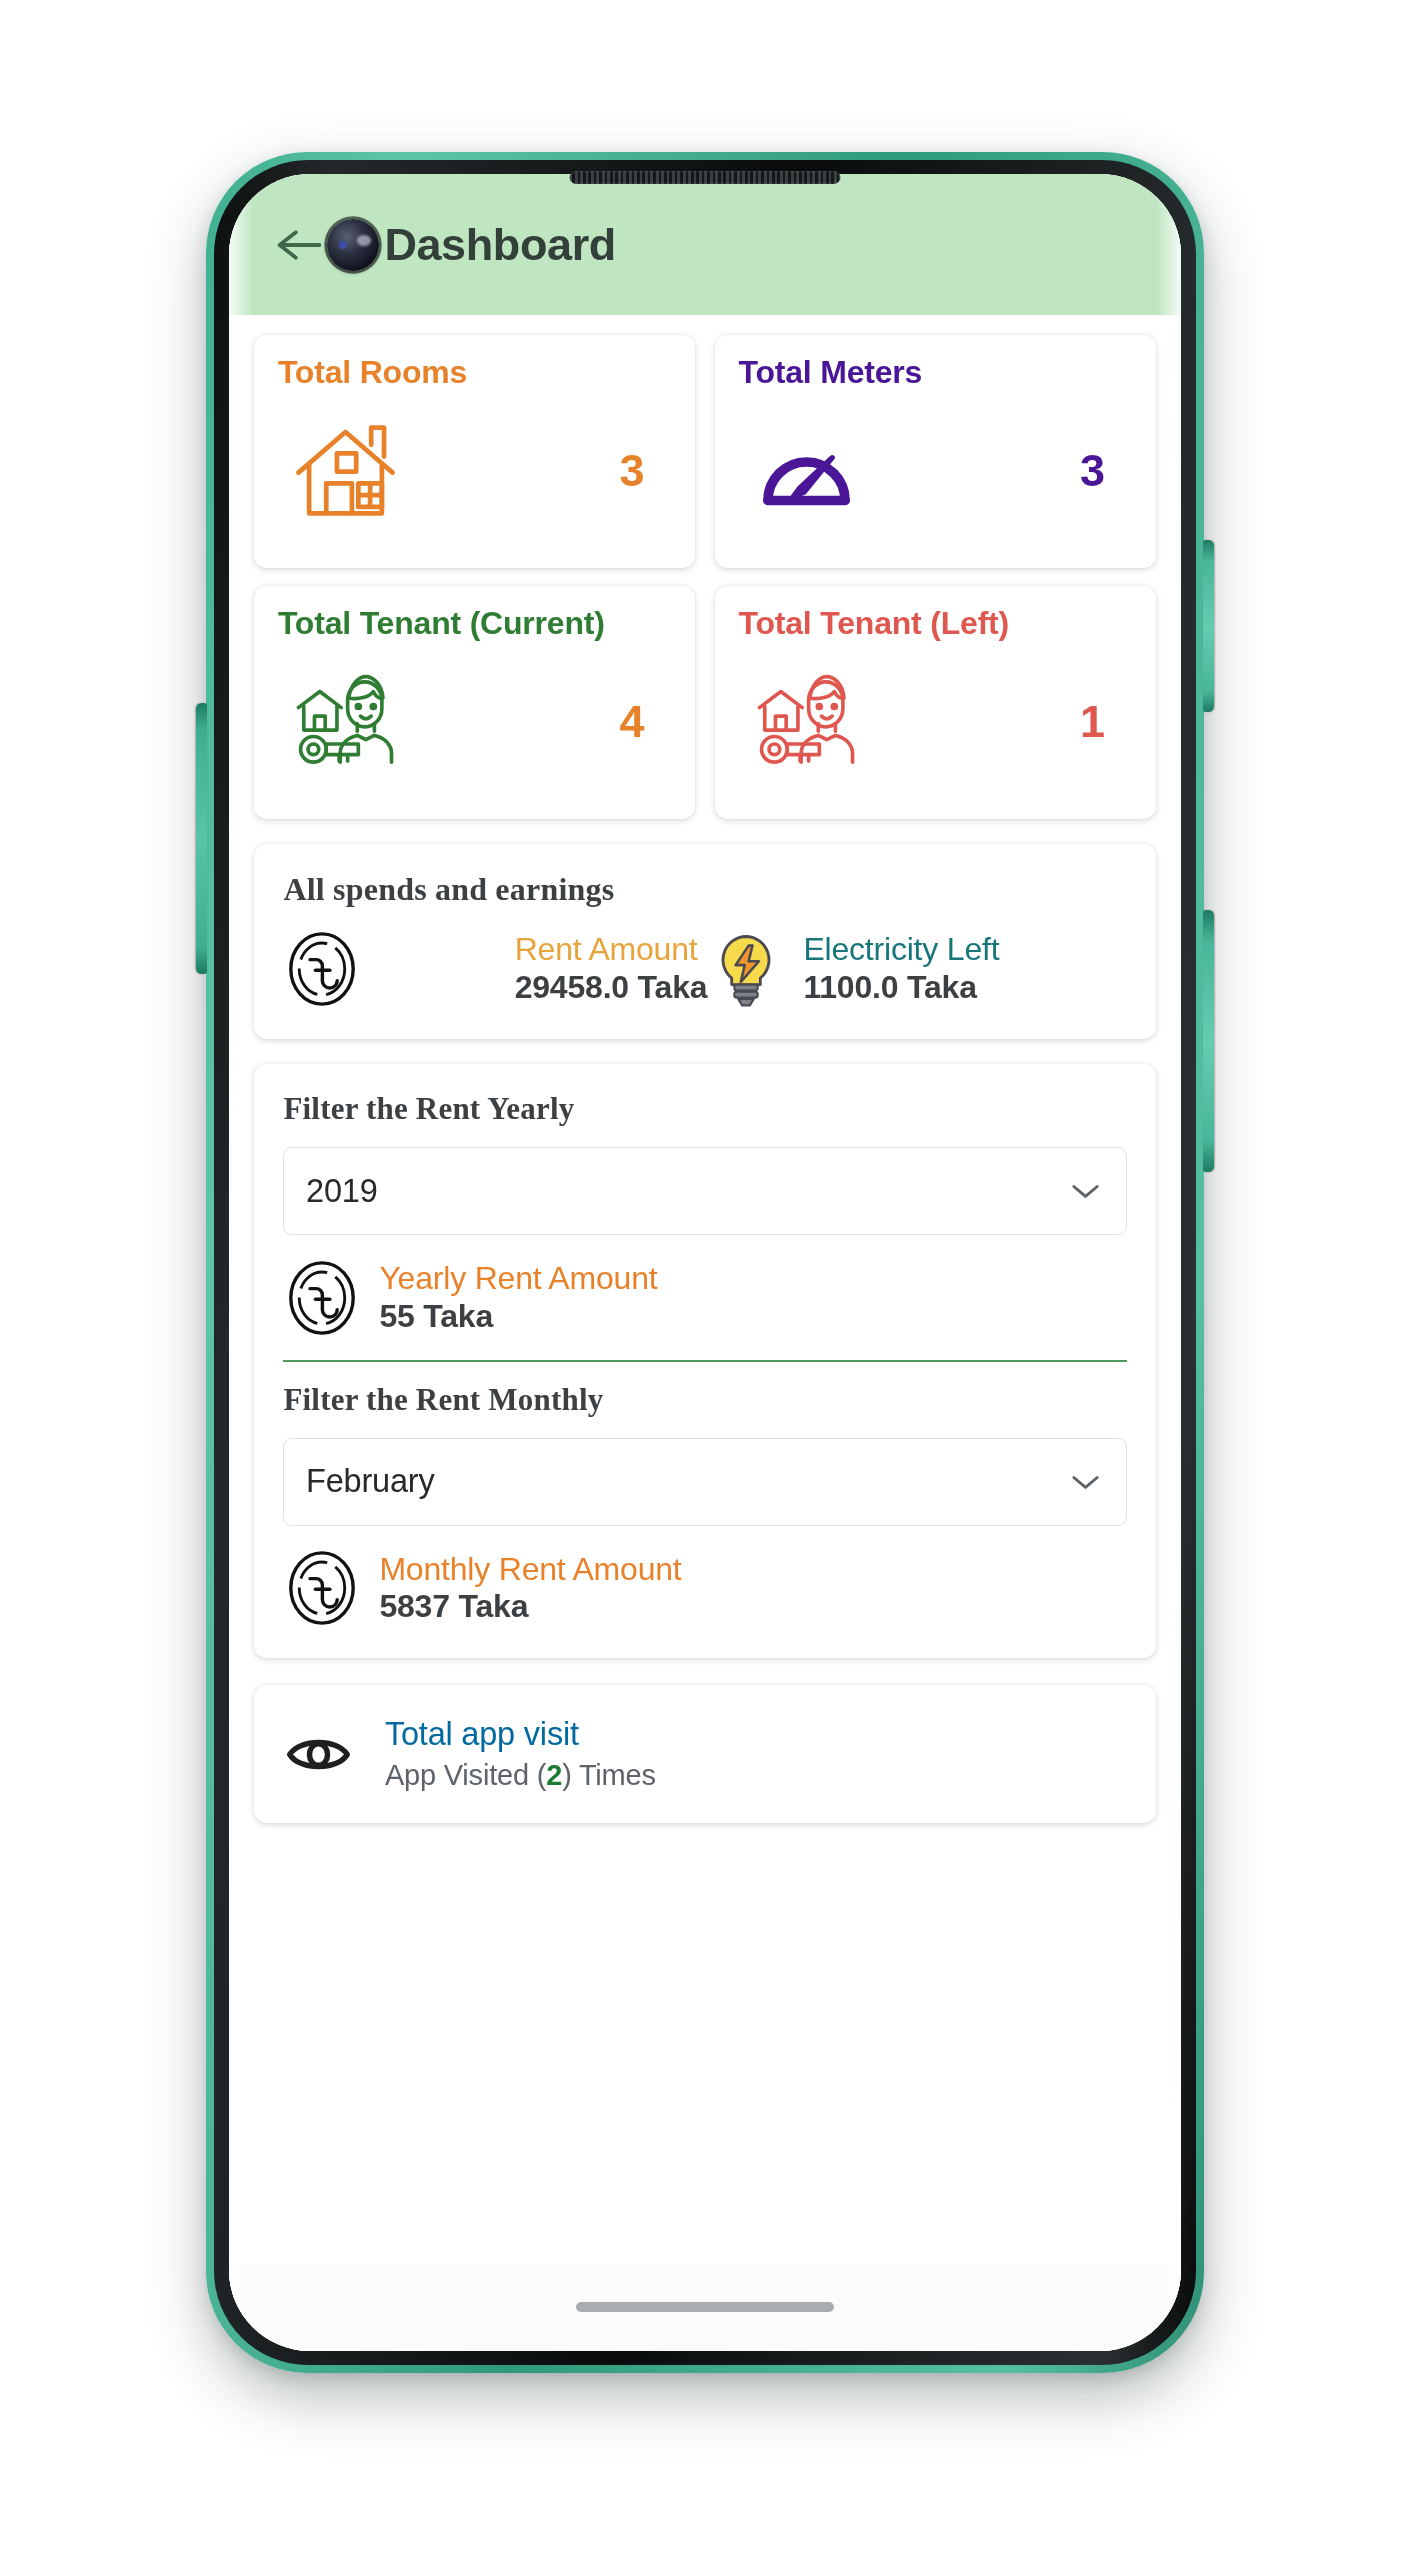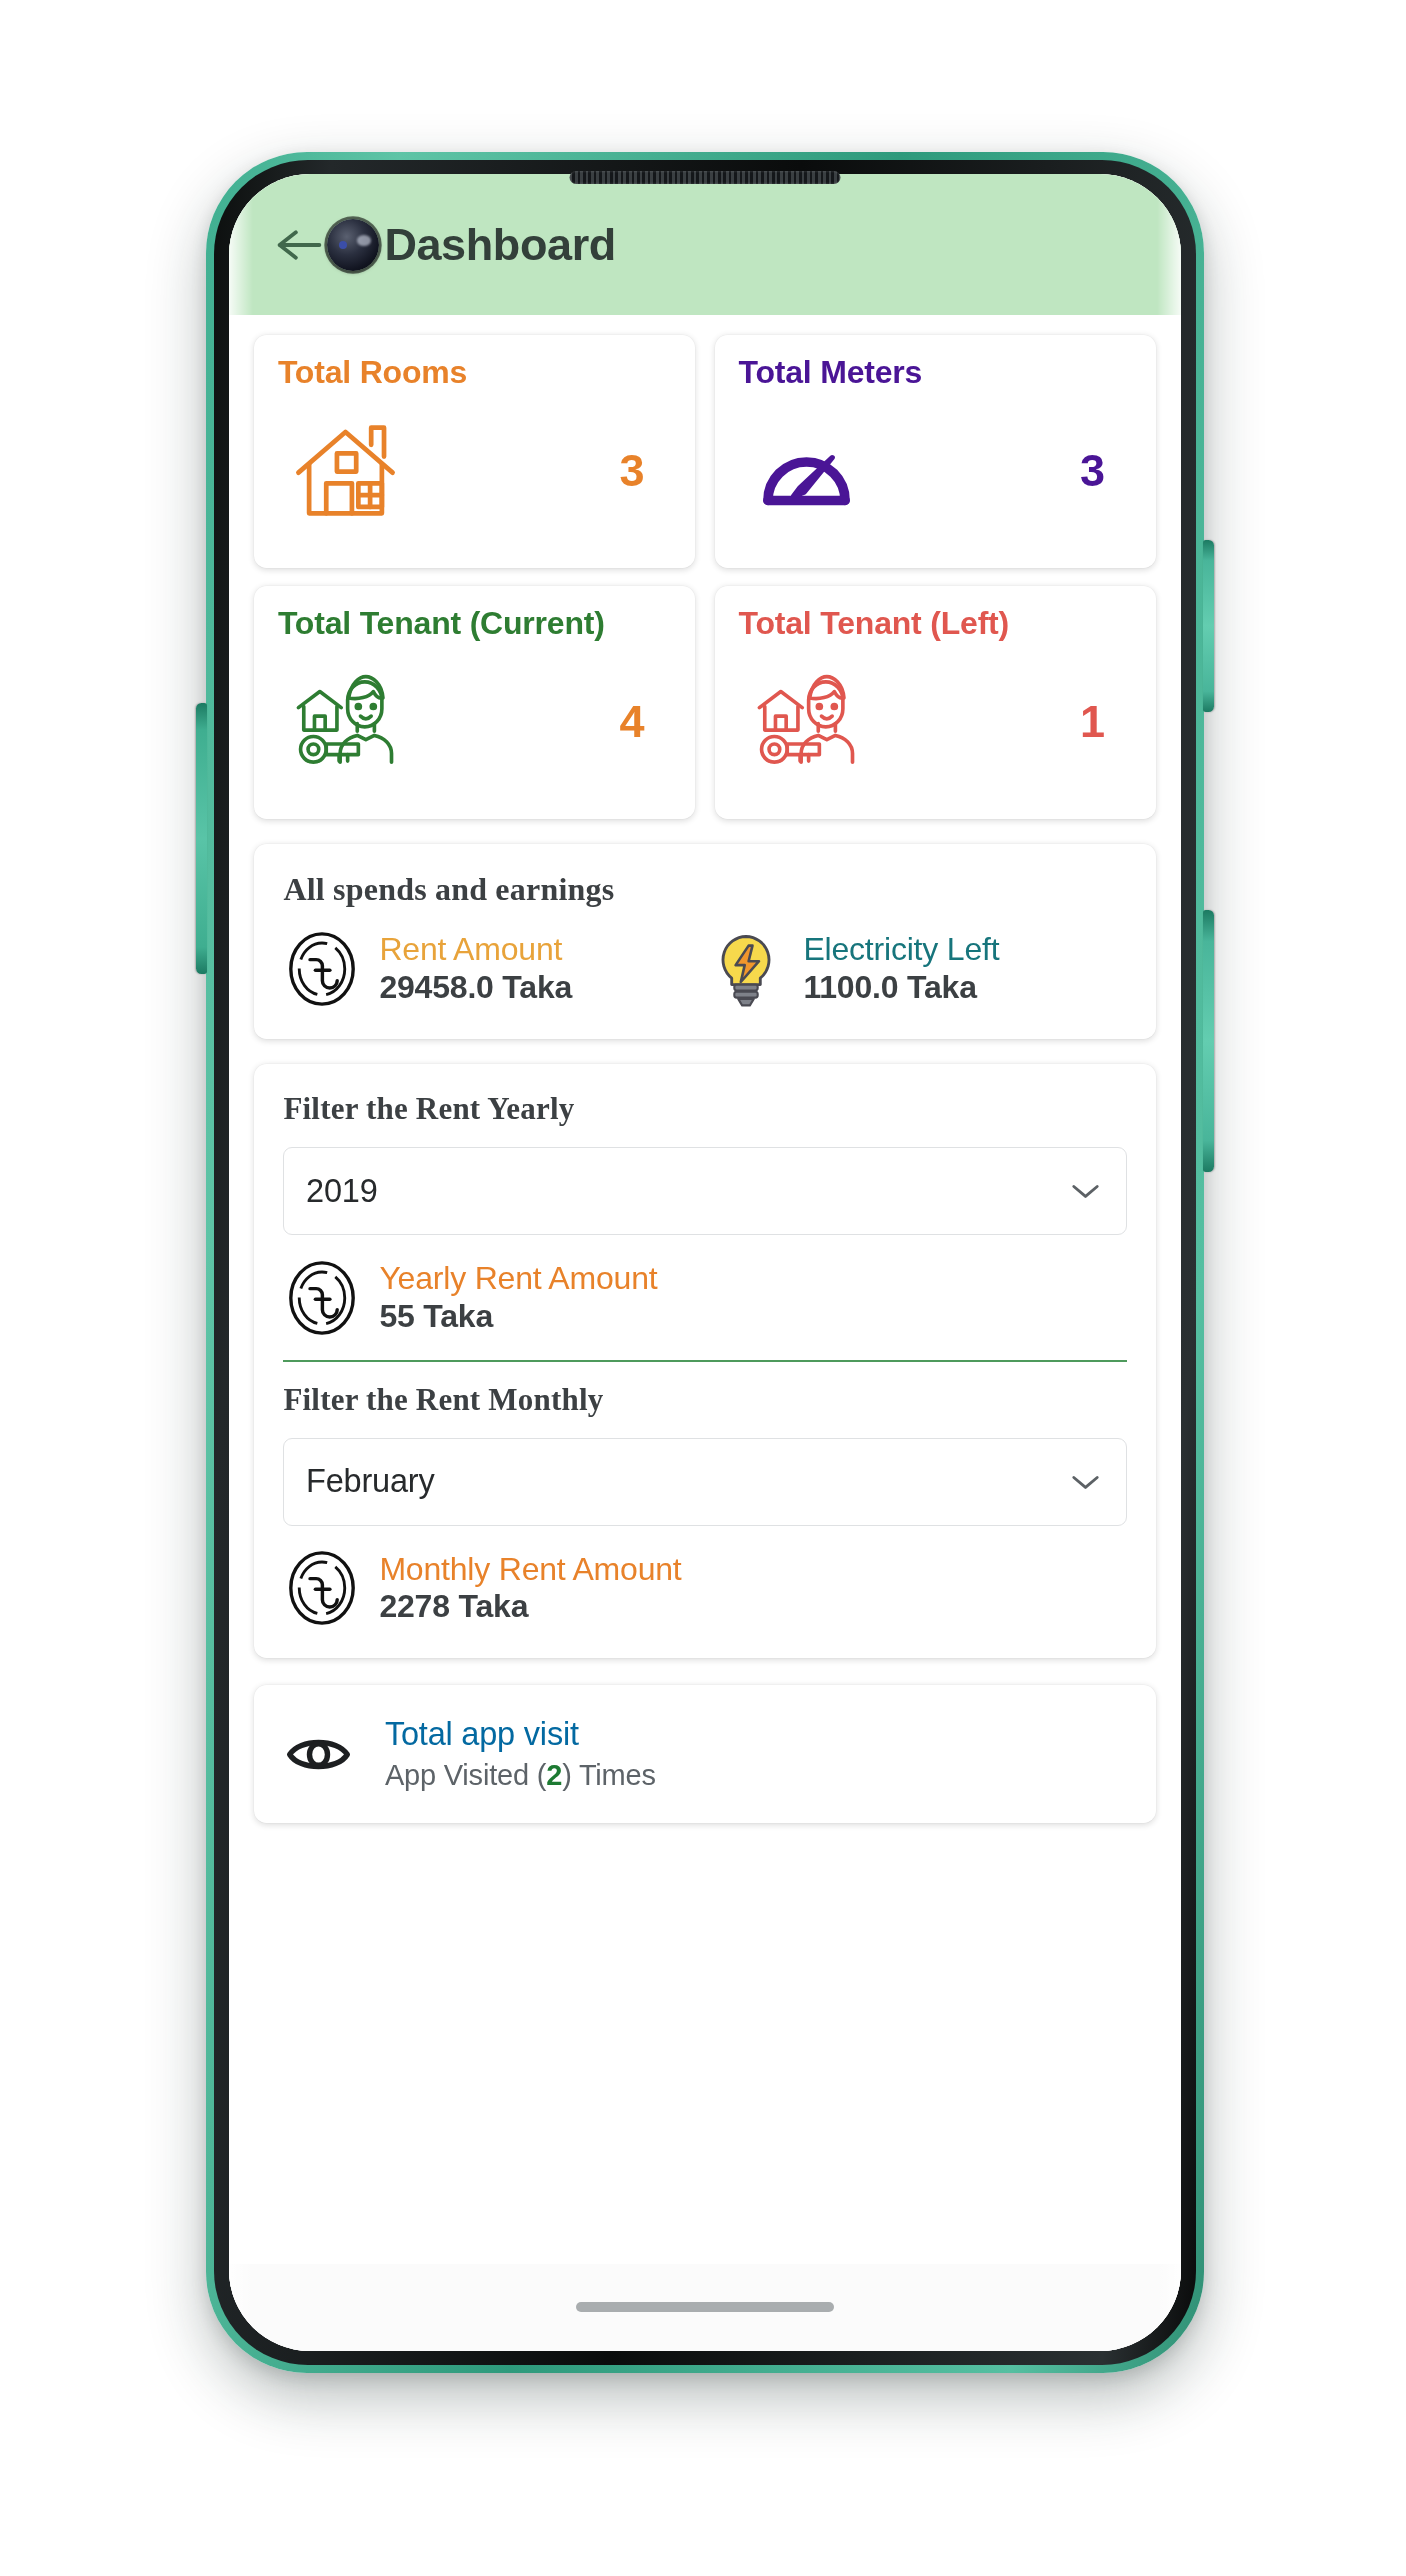--- a/index.html
+++ b/index.html
@@ -217,21 +217,21 @@
   }
   .spend-row {
     display: flex;
     margin-top: 21.7px;
   }
   .spend-item {
     display: flex;
     align-items: center;
     gap: 18px;
   }
-  .spend-item.first { width: 424px; }
+  .spend-item.first { width: 424px; justify-content: space-between; }
   .spend-icon { width: 78px; height: 78px; flex: 0 0 auto; }
   .spend-label {
     font-size: 32px;
     line-height: 1.18;
     letter-spacing: -0.2px;
   }
   .spend-amount {
     font-size: 32px;
     font-weight: 700;
     color: #3c4043;
@@ -504,21 +504,21 @@
 
               <div class="amount-row" style="padding-bottom:0">
                 <svg class="spend-icon" viewBox="0 0 60 60">
                   <ellipse cx="30" cy="30" rx="24" ry="27" fill="none" stroke="#111" stroke-width="2.6"></ellipse>
                   <ellipse cx="30" cy="30" rx="17.5" ry="20" fill="none" stroke="#111" stroke-width="2.2" stroke-dasharray="26 7"></ellipse>
                   <path d="M21 22 h5 a5 5 0 0 1 5 5 v12 a6 6 0 0 0 12 0" fill="none" stroke="#111" stroke-width="2.8" stroke-linecap="round" transform="translate(-2,0) scale(0.95) translate(3,2)"></path>
                   <path d="M25 31 h11" fill="none" stroke="#111" stroke-width="2.8" stroke-linecap="round"></path>
                 </svg>
                 <div>
                   <div class="spend-label" style="color:#e8822a">Monthly Rent Amount</div>
-                  <div class="spend-amount">2278 Taka</div>
+                  <div class="spend-amount">5837 Taka</div>
                 </div>
               </div>
 
             </div>
 
             <div class="card visit-card">
               <svg class="eye-icon" viewBox="0 0 74 50">
                 <path d="M5 25 C16 7 58 7 69 25 C58 43 16 43 5 25 Z" fill="none" stroke="#1d1f21" stroke-width="6" stroke-linejoin="round"></path>
                 <ellipse cx="37" cy="25" rx="10" ry="12" fill="none" stroke="#1d1f21" stroke-width="6"></ellipse>
               </svg>

